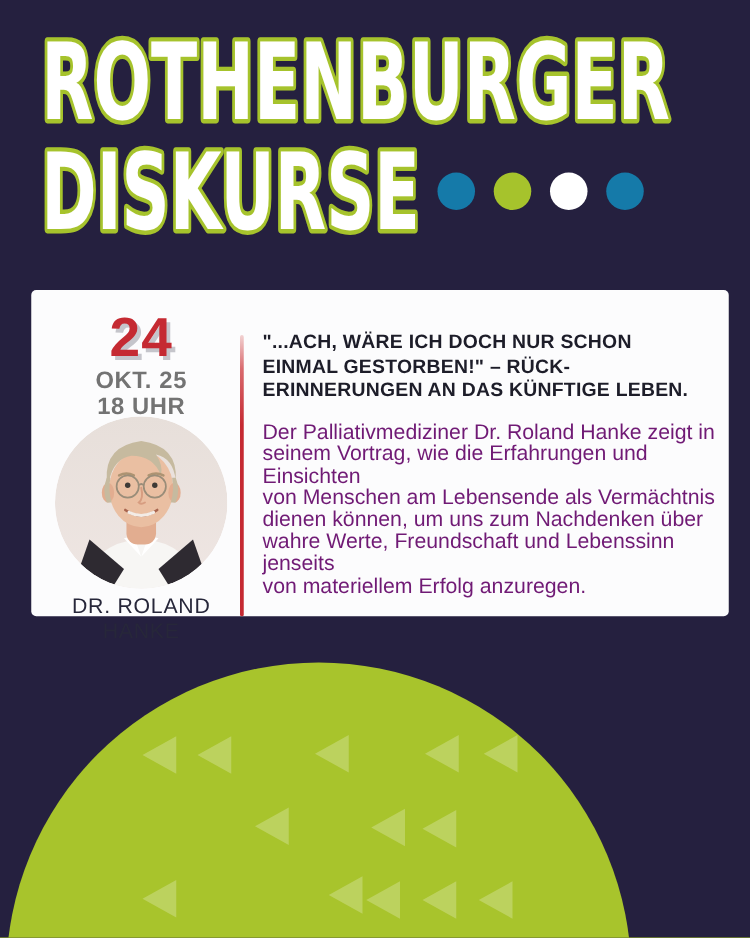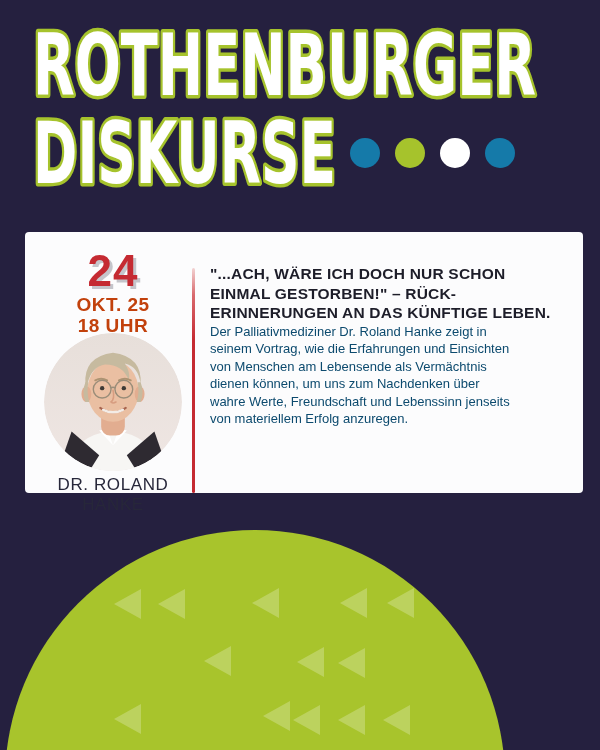--- a/index.html
+++ b/index.html
@@ -24,21 +24,21 @@
   .card-left{
     position:absolute;left:8px;top:0;width:160px;height:100%;
     text-align:center;
   }
   .date-day{
     margin-top:16px;font-size:44px;line-height:46px;font-weight:bold;
     color:#c52a32;letter-spacing:1px;
     text-shadow:3px 3px 0 rgba(95,95,110,0.35);
   }
   .date-sub{
-    font-size:19px;line-height:21px;font-weight:bold;color:#c2410c;
+    font-size:19px;line-height:21px;font-weight:bold;color:#737373;
     letter-spacing:0.5px;
     text-align:center;
   }
   .portrait-wrap{
     position:absolute;left:11px;top:101px;width:138px;height:138px;
     border-radius:50%;overflow:hidden;
   }
   .speaker-name{
     position:absolute;left:0;top:243px;width:100%;
     font-size:17px;font-weight:normal;color:#27273a;letter-spacing:0.6px;
@@ -49,22 +49,22 @@
     border-radius:2px;
   }
   .card-right{
     position:absolute;left:185px;top:32px;width:362px;
   }
   .event-title{
     font-size:15.5px;line-height:19.5px;font-weight:bold;color:#1d1d29;
     white-space:pre-line;letter-spacing:0.2px;
   }
   .event-desc{
-    margin-top:0;
-    font-size:13px;line-height:17.6px;color:#0c4a6e;
+    margin-top:14px;
+    font-size:17px;line-height:17.6px;color:#701a75;
     white-space:pre-line;
   }
   
   .big-circle{
     position:absolute;left:5px;top:530px;width:500px;height:500px;
     border-radius:50%;background:#a8c42c;
   }
   .tri{
     position:absolute;width:0;height:0;
     border-top:15px solid transparent;

